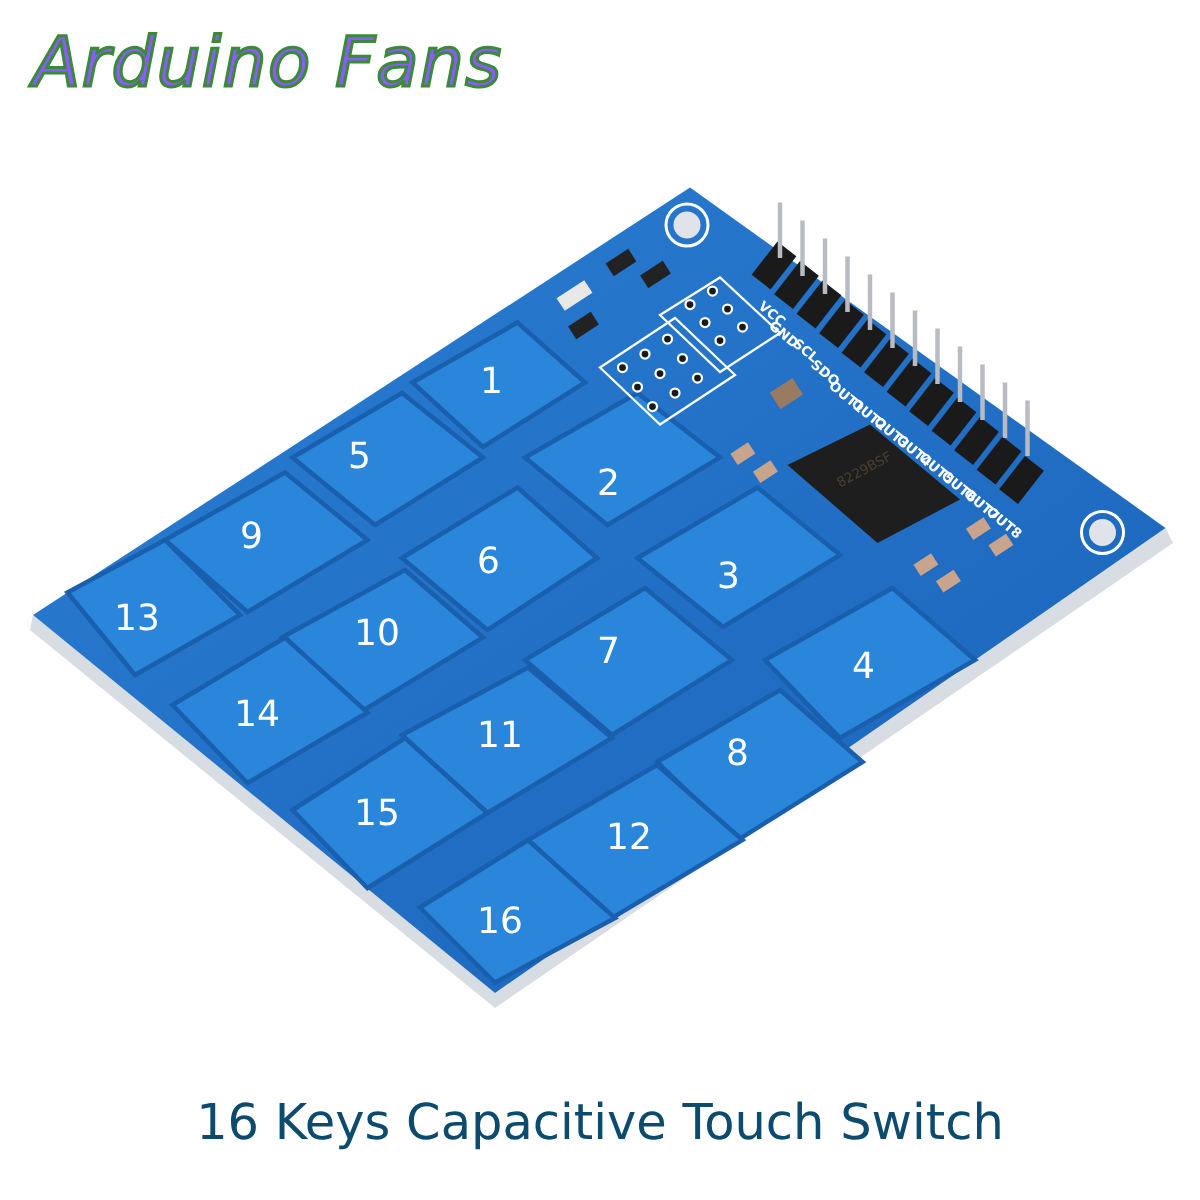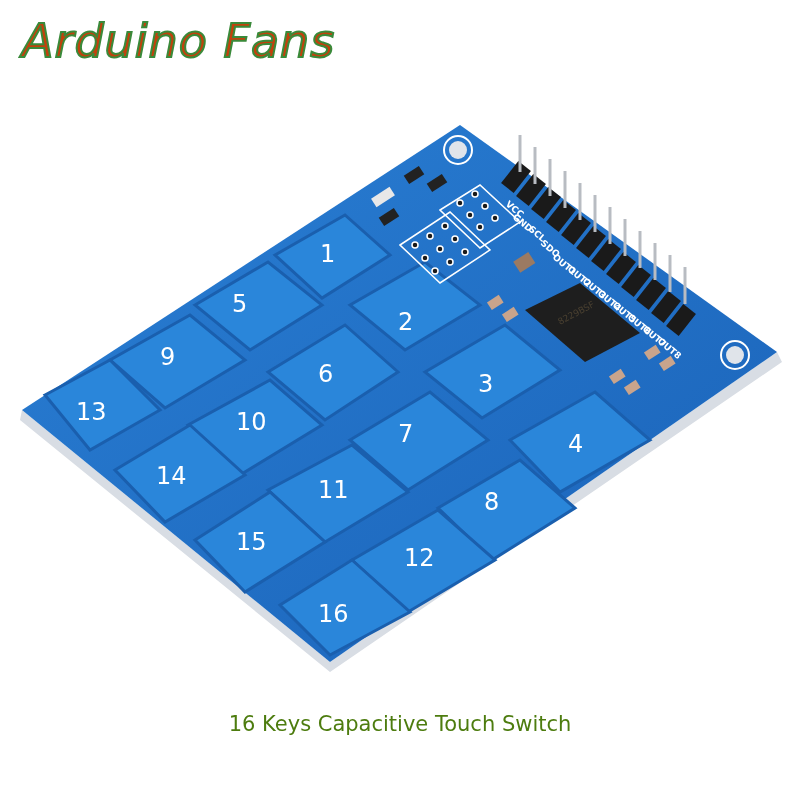--- a/index.html
+++ b/index.html
@@ -1,24 +1,24 @@
 <!DOCTYPE html>
 <html><head>
 <meta charset="utf-8">
 <style>
   html, body { margin:0; padding:0; background:#ffffff; }
   body { width:800px; height:800px; position:relative; overflow:hidden; font-family:"DejaVu Sans", sans-serif; }
   .brand-title {
     position:absolute; left:22px; top:14px;
     font-family:"DejaVu Sans", sans-serif; font-style:italic; font-size:46px; letter-spacing:1px;
-    color:#c2410c; -webkit-text-stroke:2px #3a8a3a; font-weight:normal;
+    color:#8b5cf6; -webkit-text-stroke:2px #3a8a3a; font-weight:normal;
   }
   .caption {
-    position:absolute; left:0; width:800px; top:712px; text-align:center;
-    font-family:"DejaVu Sans", sans-serif; font-size:21px; color:#4d7c0f; font-weight:normal;
+    position:absolute; left:0; width:800px; top:728px; text-align:center;
+    font-family:"DejaVu Sans", sans-serif; font-size:33px; color:#0c4a6e; font-weight:normal;
   }
   svg.board { position:absolute; left:0; top:0; }
   .keynum { font-family:"DejaVu Sans", sans-serif; fill:#ffffff; font-size:24px; }
   .silk { font-family:"DejaVu Sans", sans-serif; fill:#ffffff; font-size:9px; font-weight:bold; }
 </style>
 </head>
 <body>
 
 <div class="brand-title">Arduino Fans</div>
 

